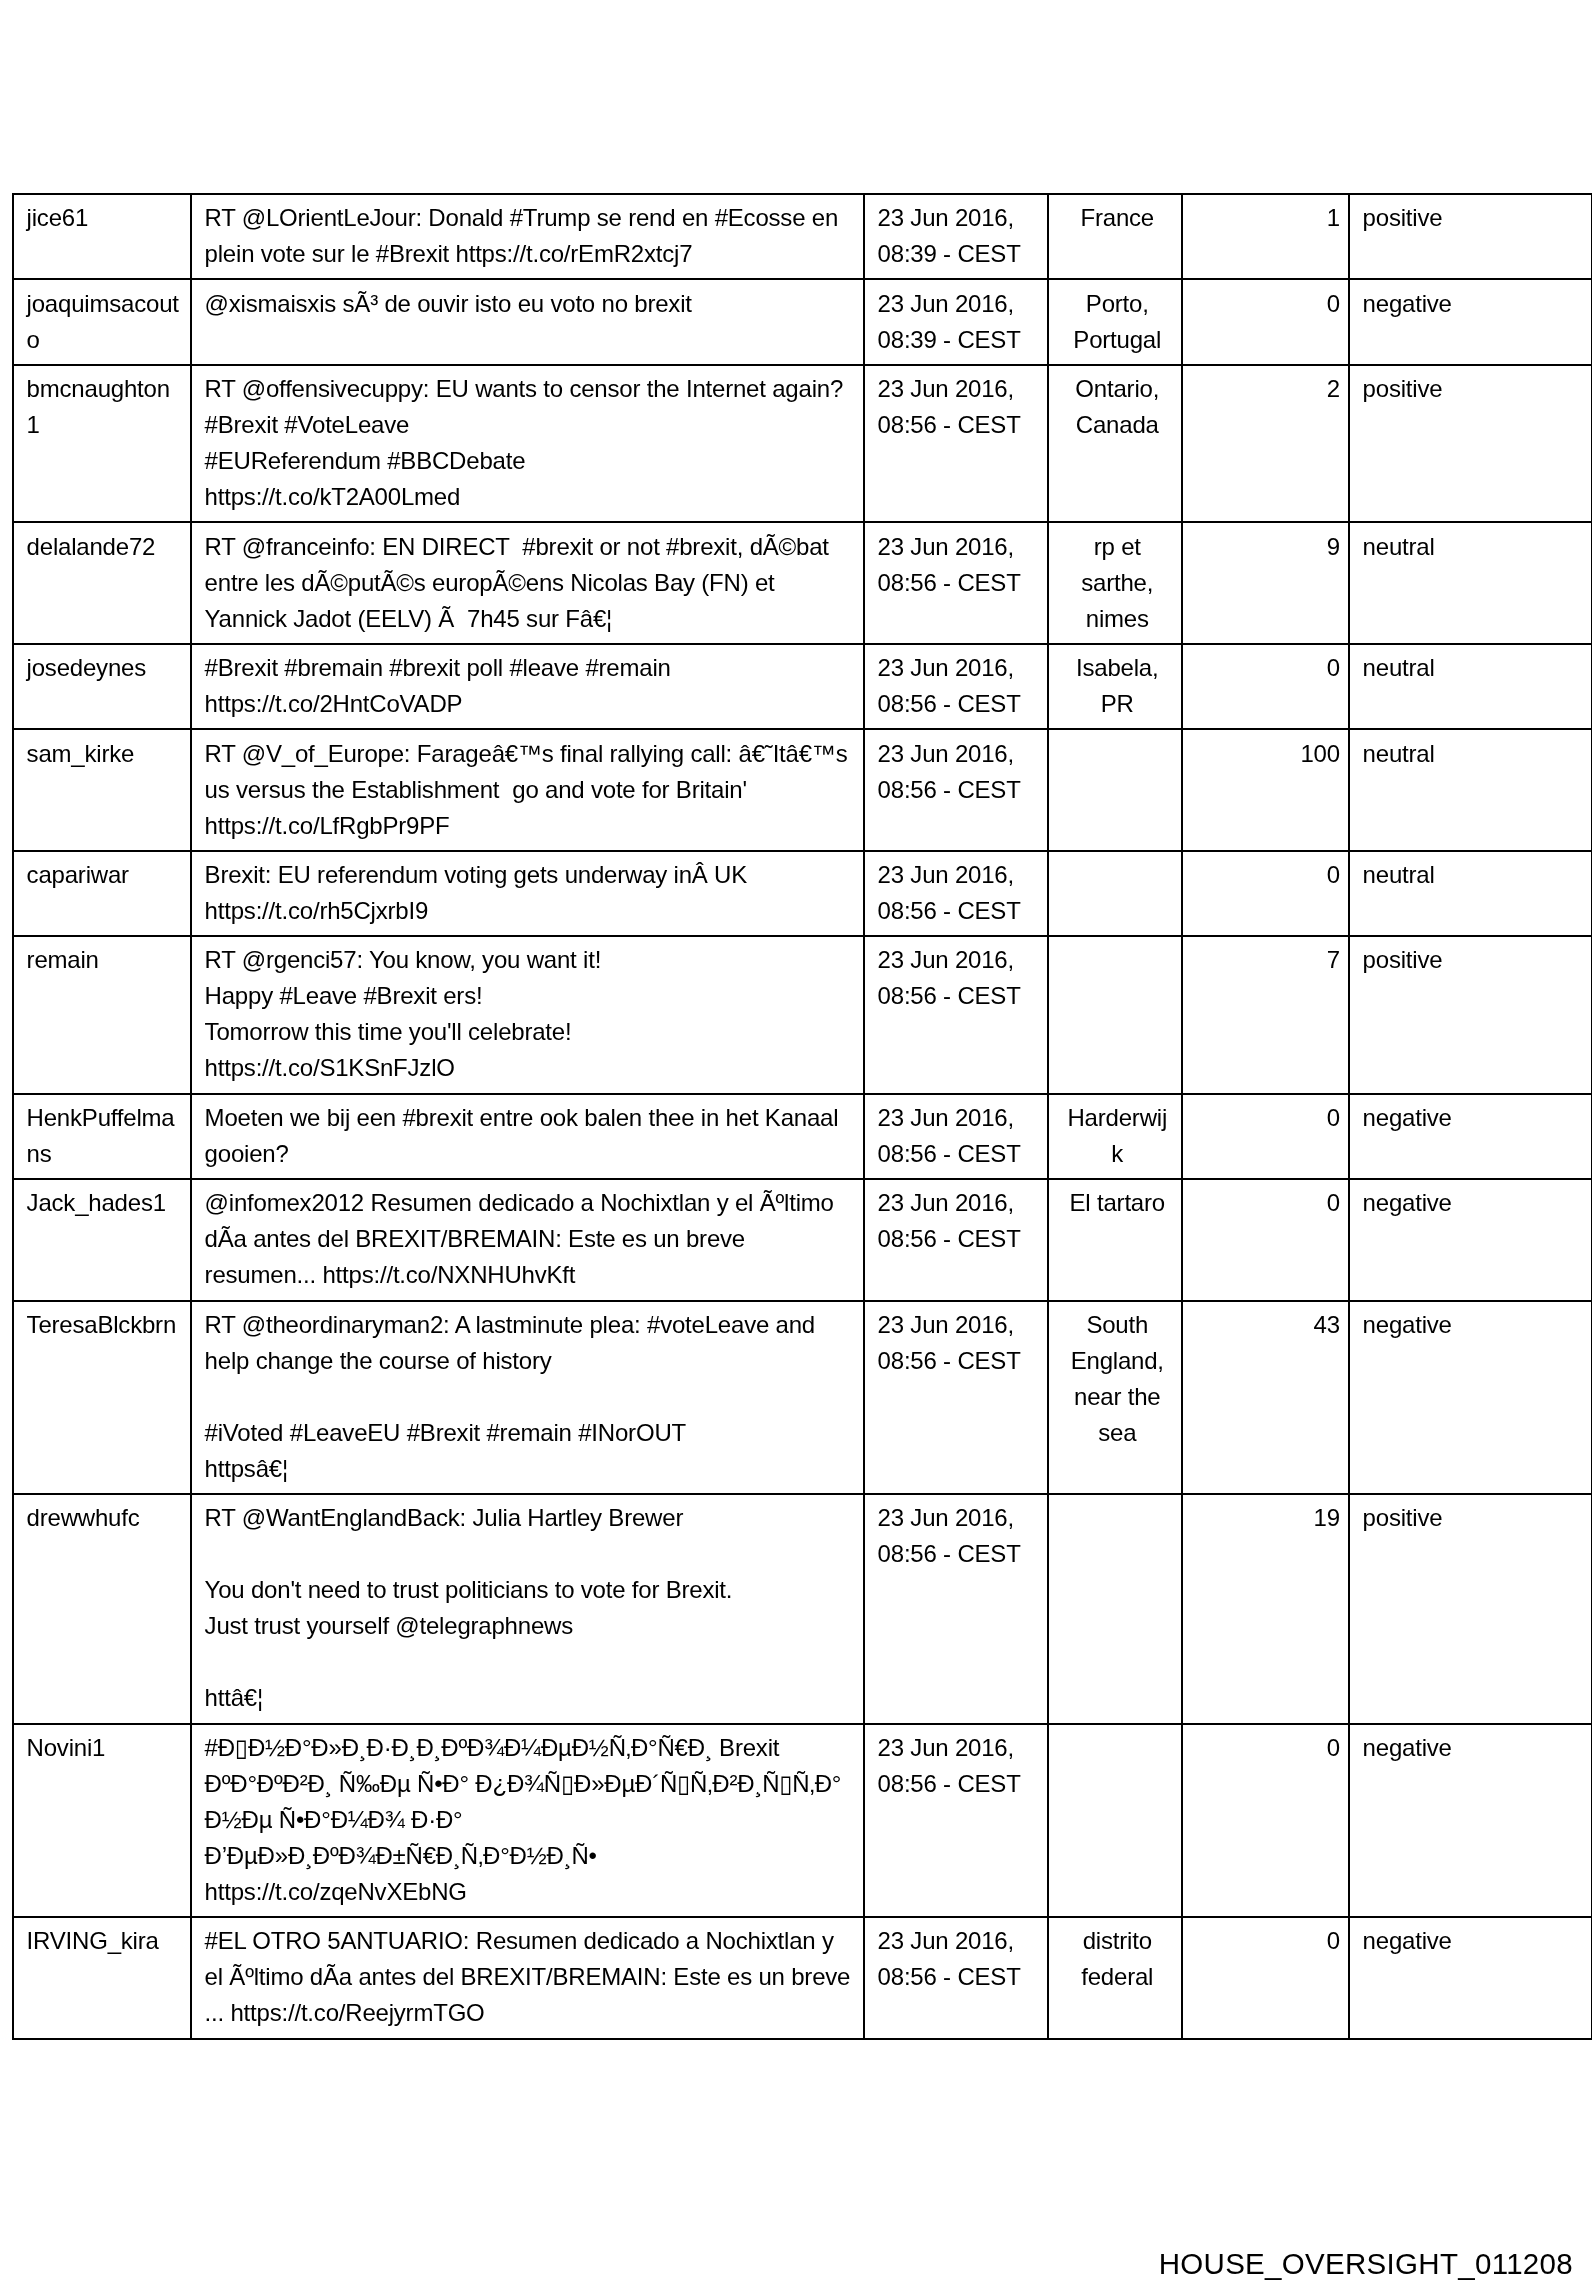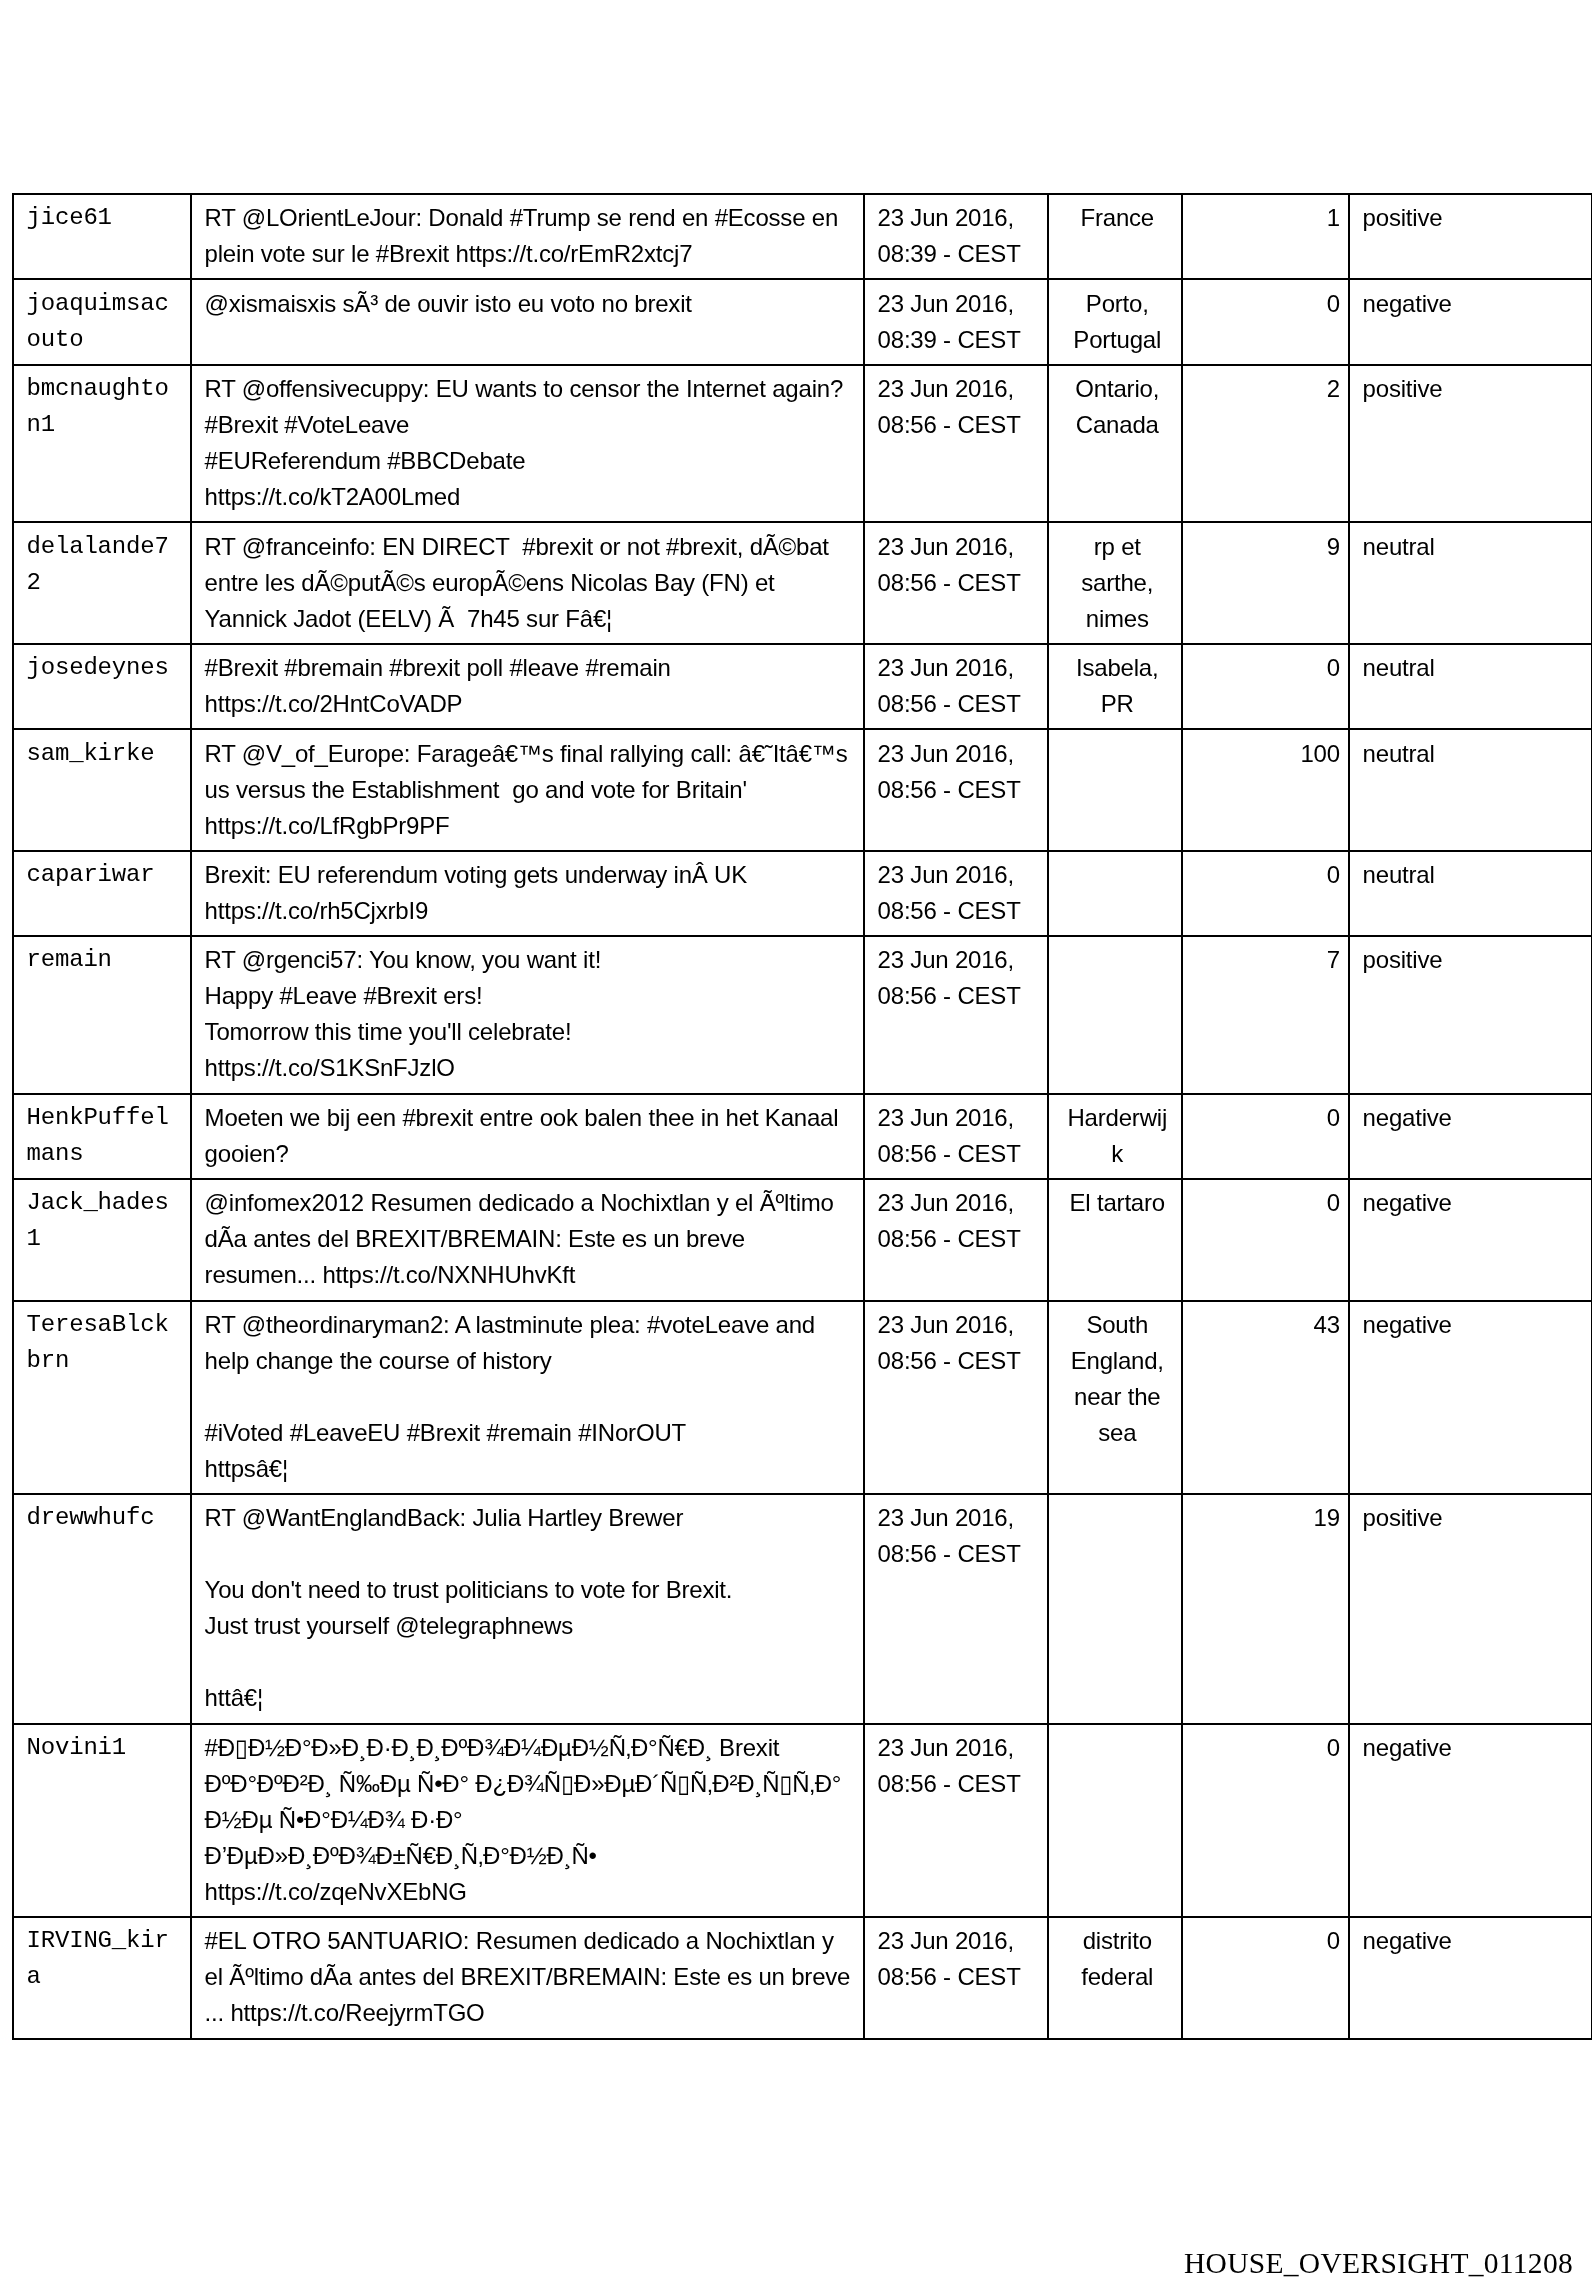--- a/index.html
+++ b/index.html
@@ -29,21 +29,20 @@
     vertical-align: top;
     font-size: 24px;
     line-height: 36px;
     letter-spacing: -0.2px;
     padding: 5.1px 7.7px 6.4px 13px;
     color: #000000;
   }
   td.cell-username {
     overflow-wrap: anywhere;
     word-break: break-word;
-    font-family: Liberation Mono, monospace;
   }
   td.cell-tweet {
     white-space: pre-wrap;
     overflow-wrap: break-word;
   }
   td.cell-date { }
   td.cell-location {
     overflow-wrap: anywhere;
     word-break: break-word;
     padding-right: 18px;
@@ -57,21 +56,21 @@
     padding-left: 15.4px;
     border-radius: 15px;
   }
   .footer-id {
     position: absolute;
     top: 2247px;
     right: 19px;
     font-size: 29.5px;
     letter-spacing: 0.3px;
     color: #000000;
-    font-family: Liberation Serif, serif;
+    font-family: Liberation Sans, sans-serif;
   }
 </style>
 </head>
 <body>
 
 <div class="page">
 
   <table class="tweets">
     <colgroup>
       <col style="width:178px">

